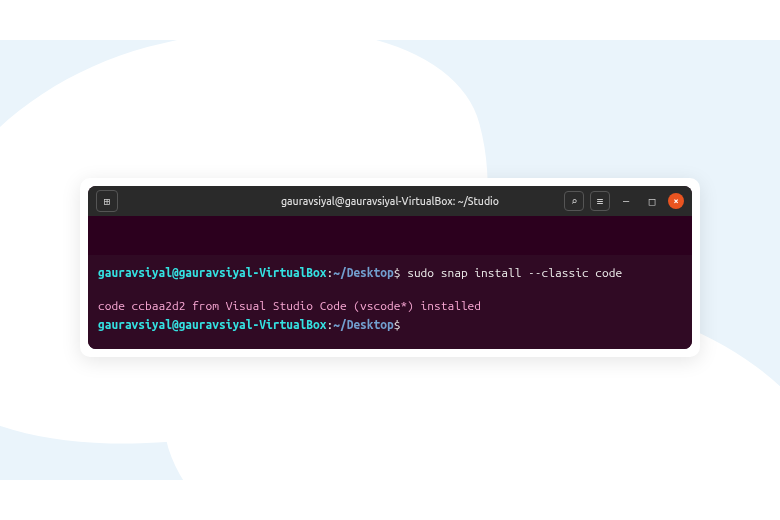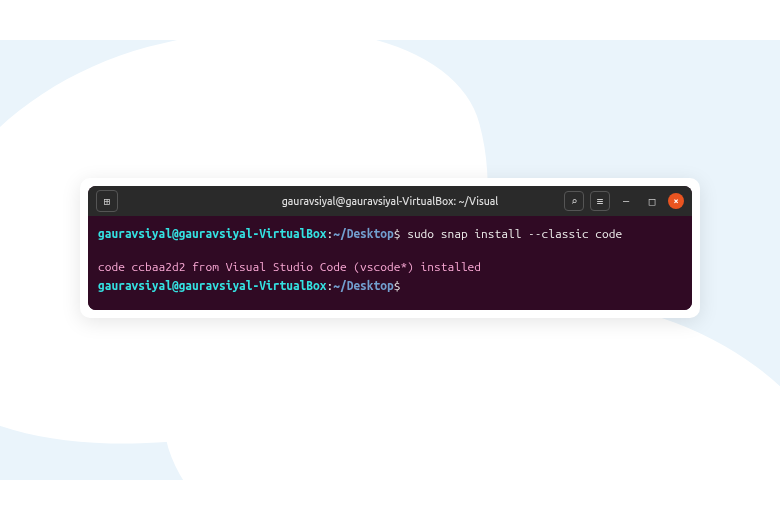--- a/index.html
+++ b/index.html
@@ -128,20 +128,21 @@
       font-weight: bold;
     }
     .terminal-body {
       background: #300a24;
       padding: 8px 10px 14px 10px;
       font-size: 12px;
       line-height: 1.6;
       color: #eeeeec;
       font-family: 'Ubuntu Mono', 'DejaVu Sans Mono', monospace;
       white-space: pre;
+      margin-top: 39px;
     }
     .user { color: #34e2e2; font-weight: bold; }
     .host-sep { color: #eeeeec; }
     .path { color: #729fcf; font-weight: bold; }
     .dollar { color: #eeeeec; }
     .cmd { color: #eeeeec; }
     .output { color: #f9a8d4; }
     .line { white-space: pre; }
     .blank-line { height: 14px; }
   </style>
@@ -154,21 +155,21 @@
 <div class="bottom-band"></div>
 
 <div class="terminal-window">
   <div class="terminal">
     <div class="titlebar">
       <div class="titlebar-left">
         <div class="titlebar-icon">
           <span>⊞</span>
         </div>
       </div>
-      <div class="titlebar-title">gauravsiyal@gauravsiyal-VirtualBox: ~/Visual</div>
+      <div class="titlebar-title">gauravsiyal@gauravsiyal-VirtualBox: ~/Studio</div>
       <div class="titlebar-right">
         <div class="tb-btn boxed">
           <span>⌕</span>
         </div>
         <div class="tb-btn boxed">
           <span>≡</span>
         </div>
         <div class="tb-btn">
           <span>—</span>
         </div>

